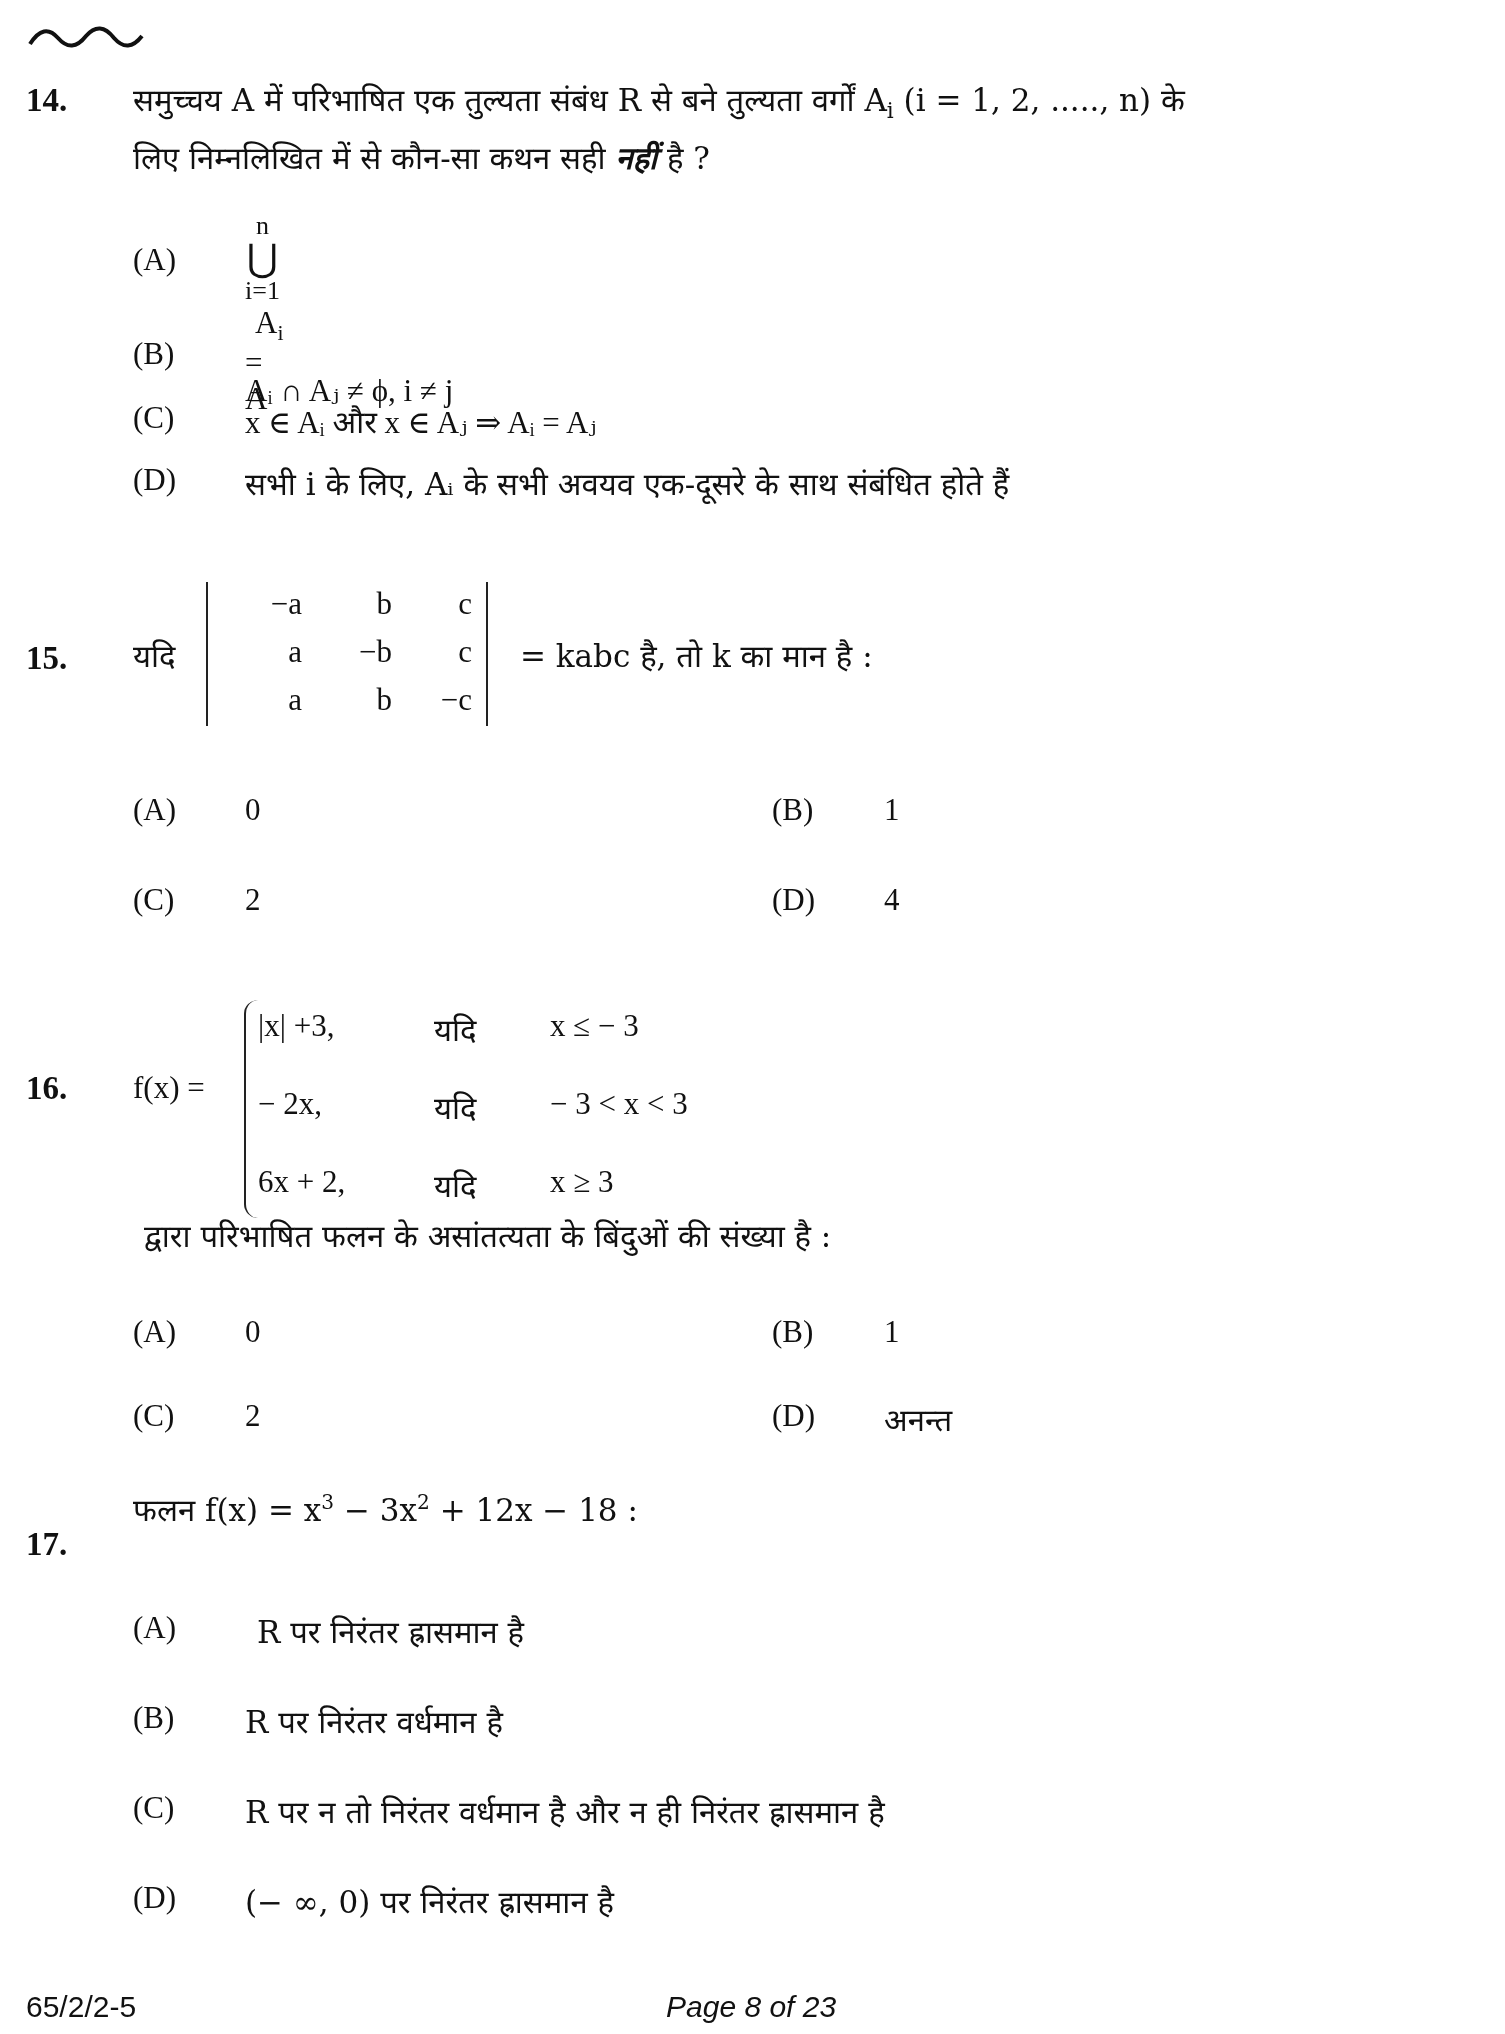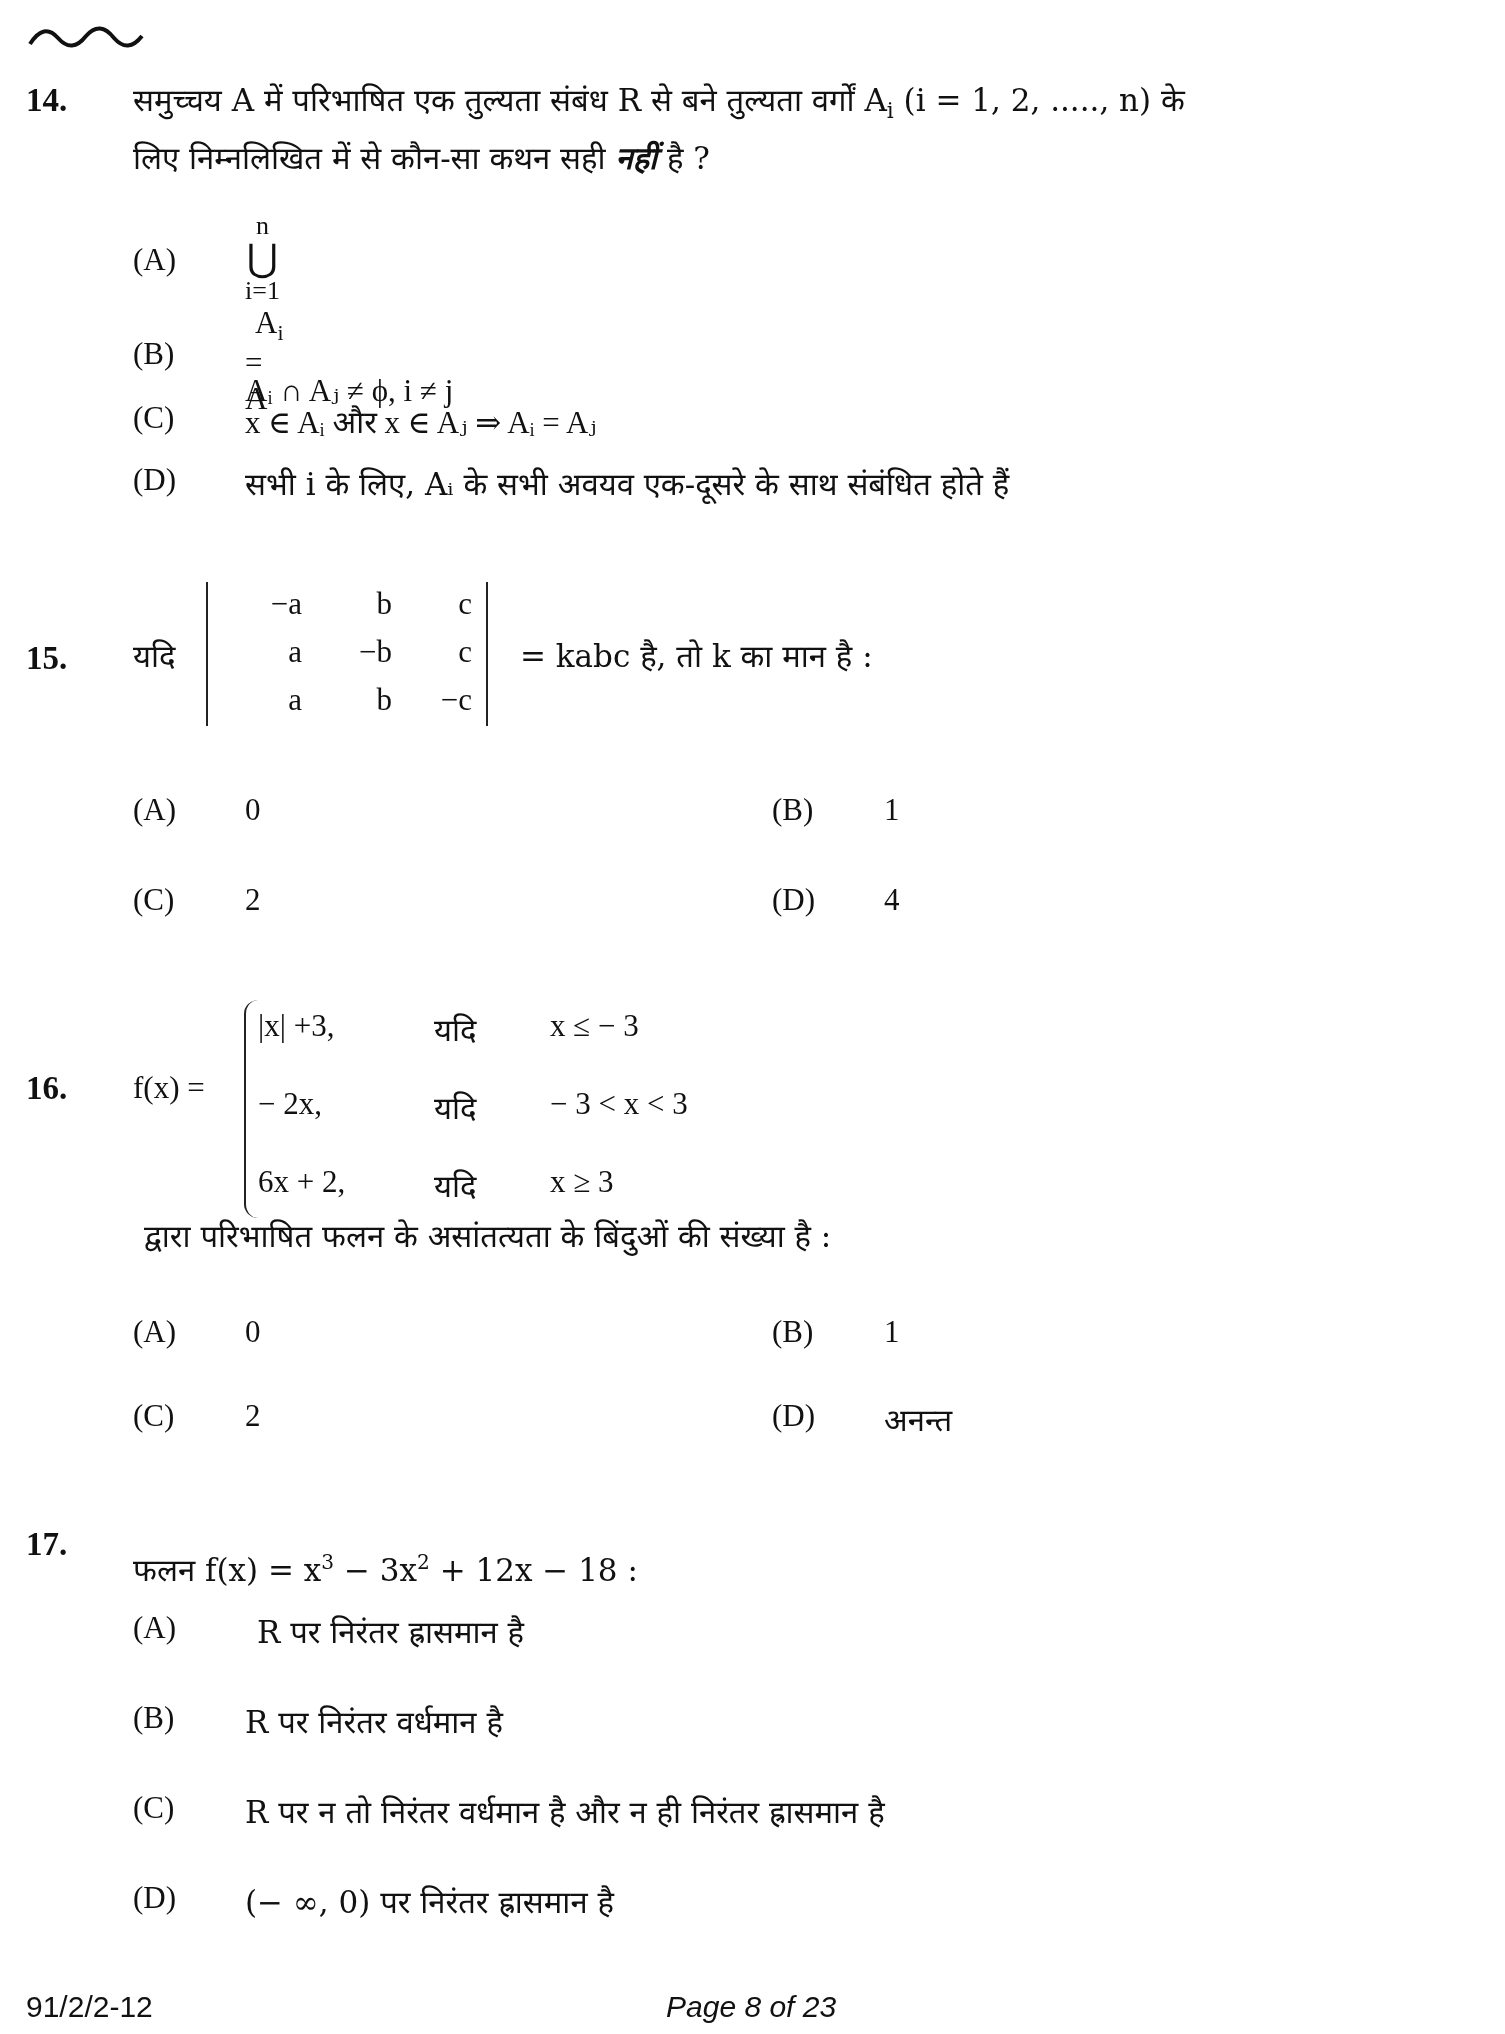--- a/index.html
+++ b/index.html
@@ -137,21 +137,21 @@
     <span class="opt-text abs m" style="left:112px; top:0;">2</span>
   </div>
   <div class="abs" style="left:772px; top:1398px;">
     <span class="opt-label">(D)</span>
     <span class="opt-text abs" style="left:112px; top:0;">अनन्त</span>
   </div>
 </div>
 
 <div>
   <div class="abs qnum" style="left:26px; top:1526px;text-align:center;">17.</div>
-  <div class="abs txt" style="left:133px; top:1548px; white-space:nowrap;">
+  <div class="abs txt" style="left:133px; top:1488px; white-space:nowrap;">
     <span>फलन  f(x) = x</span><sup>3</sup><span> − 3x</span><sup>2</sup><span> + 12x − 18 :</span>
   </div>
 
   <div class="abs" style="left:133px; top:1610px;">
     <span class="opt-label">(A)</span>
     <span class="opt-text abs" style="left:124px; top:0;text-align:center;">R पर निरंतर ह्रासमान है</span>
   </div>
   <div class="abs" style="left:133px; top:1700px;">
     <span class="opt-label">(B)</span>
     <span class="opt-text abs" style="left:112px; top:0;">R पर निरंतर वर्धमान है</span>
@@ -159,14 +159,14 @@
   <div class="abs" style="left:133px; top:1790px;">
     <span class="opt-label">(C)</span>
     <span class="opt-text abs" style="left:112px; top:0;">R पर न तो निरंतर वर्धमान है और न ही निरंतर ह्रासमान है</span>
   </div>
   <div class="abs" style="left:133px; top:1880px;">
     <span class="opt-label">(D)</span>
     <span class="opt-text abs" style="left:112px; top:0;">(− ∞, 0) पर निरंतर ह्रासमान है</span>
   </div>
 </div>
 
-<div class="abs footer" style="left:26px; top:1990px;">91/2/2-12</div>
+<div class="abs footer" style="left:26px; top:1990px;">65/2/2-5</div>
 <div class="abs footer" style="left:666px; top:1990px; font-style:italic;">Page 8 of 23</div>
 
 </body></html>

